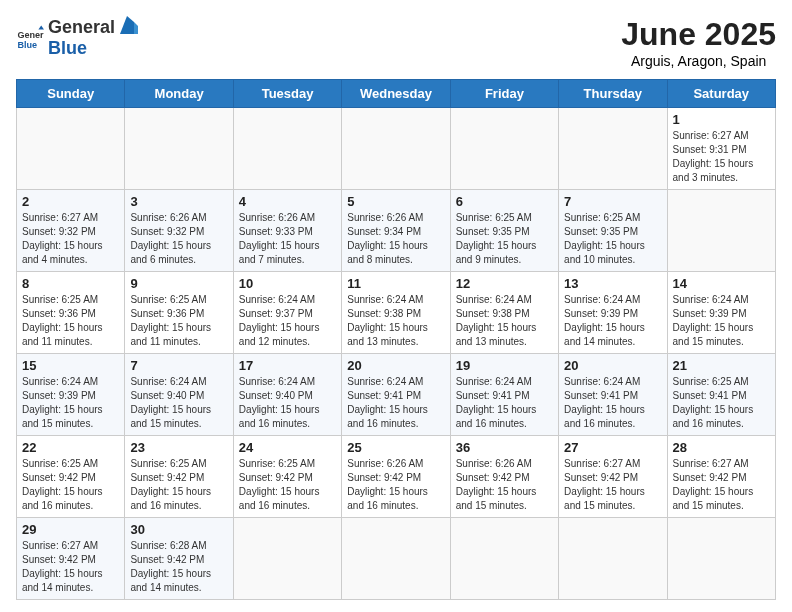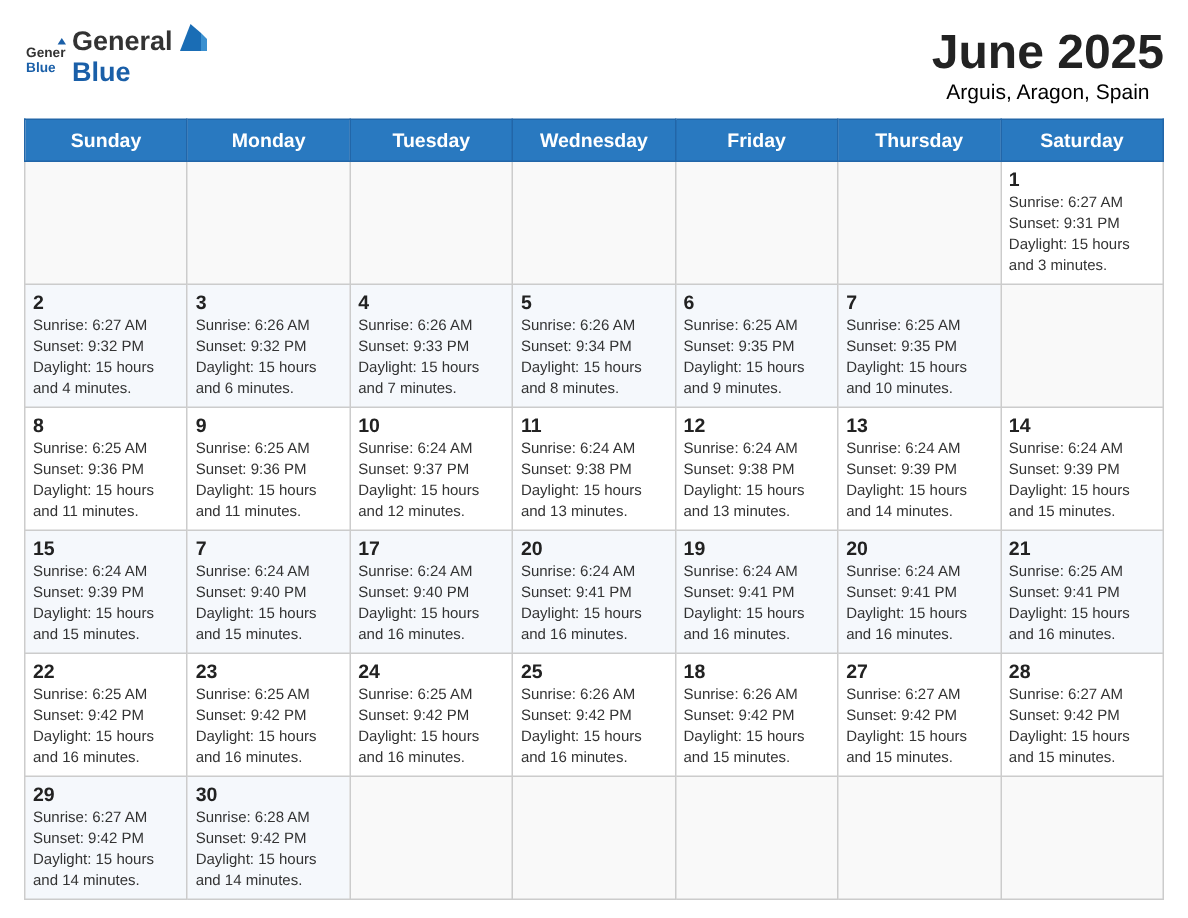--- a/index.html
+++ b/index.html
@@ -230,21 +230,21 @@
         </td>
         <td>
           <span class="day-number">24</span>
           <div class="day-info">Sunrise: 6:25 AM<br>Sunset: 9:42 PM<br>Daylight: 15 hours and 16 minutes.</div>
         </td>
         <td>
           <span class="day-number">25</span>
           <div class="day-info">Sunrise: 6:26 AM<br>Sunset: 9:42 PM<br>Daylight: 15 hours and 16 minutes.</div>
         </td>
         <td>
-          <span class="day-number">18</span>
+          <span class="day-number">36</span>
           <div class="day-info">Sunrise: 6:26 AM<br>Sunset: 9:42 PM<br>Daylight: 15 hours and 15 minutes.</div>
         </td>
         <td>
           <span class="day-number">27</span>
           <div class="day-info">Sunrise: 6:27 AM<br>Sunset: 9:42 PM<br>Daylight: 15 hours and 15 minutes.</div>
         </td>
         <td>
           <span class="day-number">28</span>
           <div class="day-info">Sunrise: 6:27 AM<br>Sunset: 9:42 PM<br>Daylight: 15 hours and 15 minutes.</div>
         </td>

